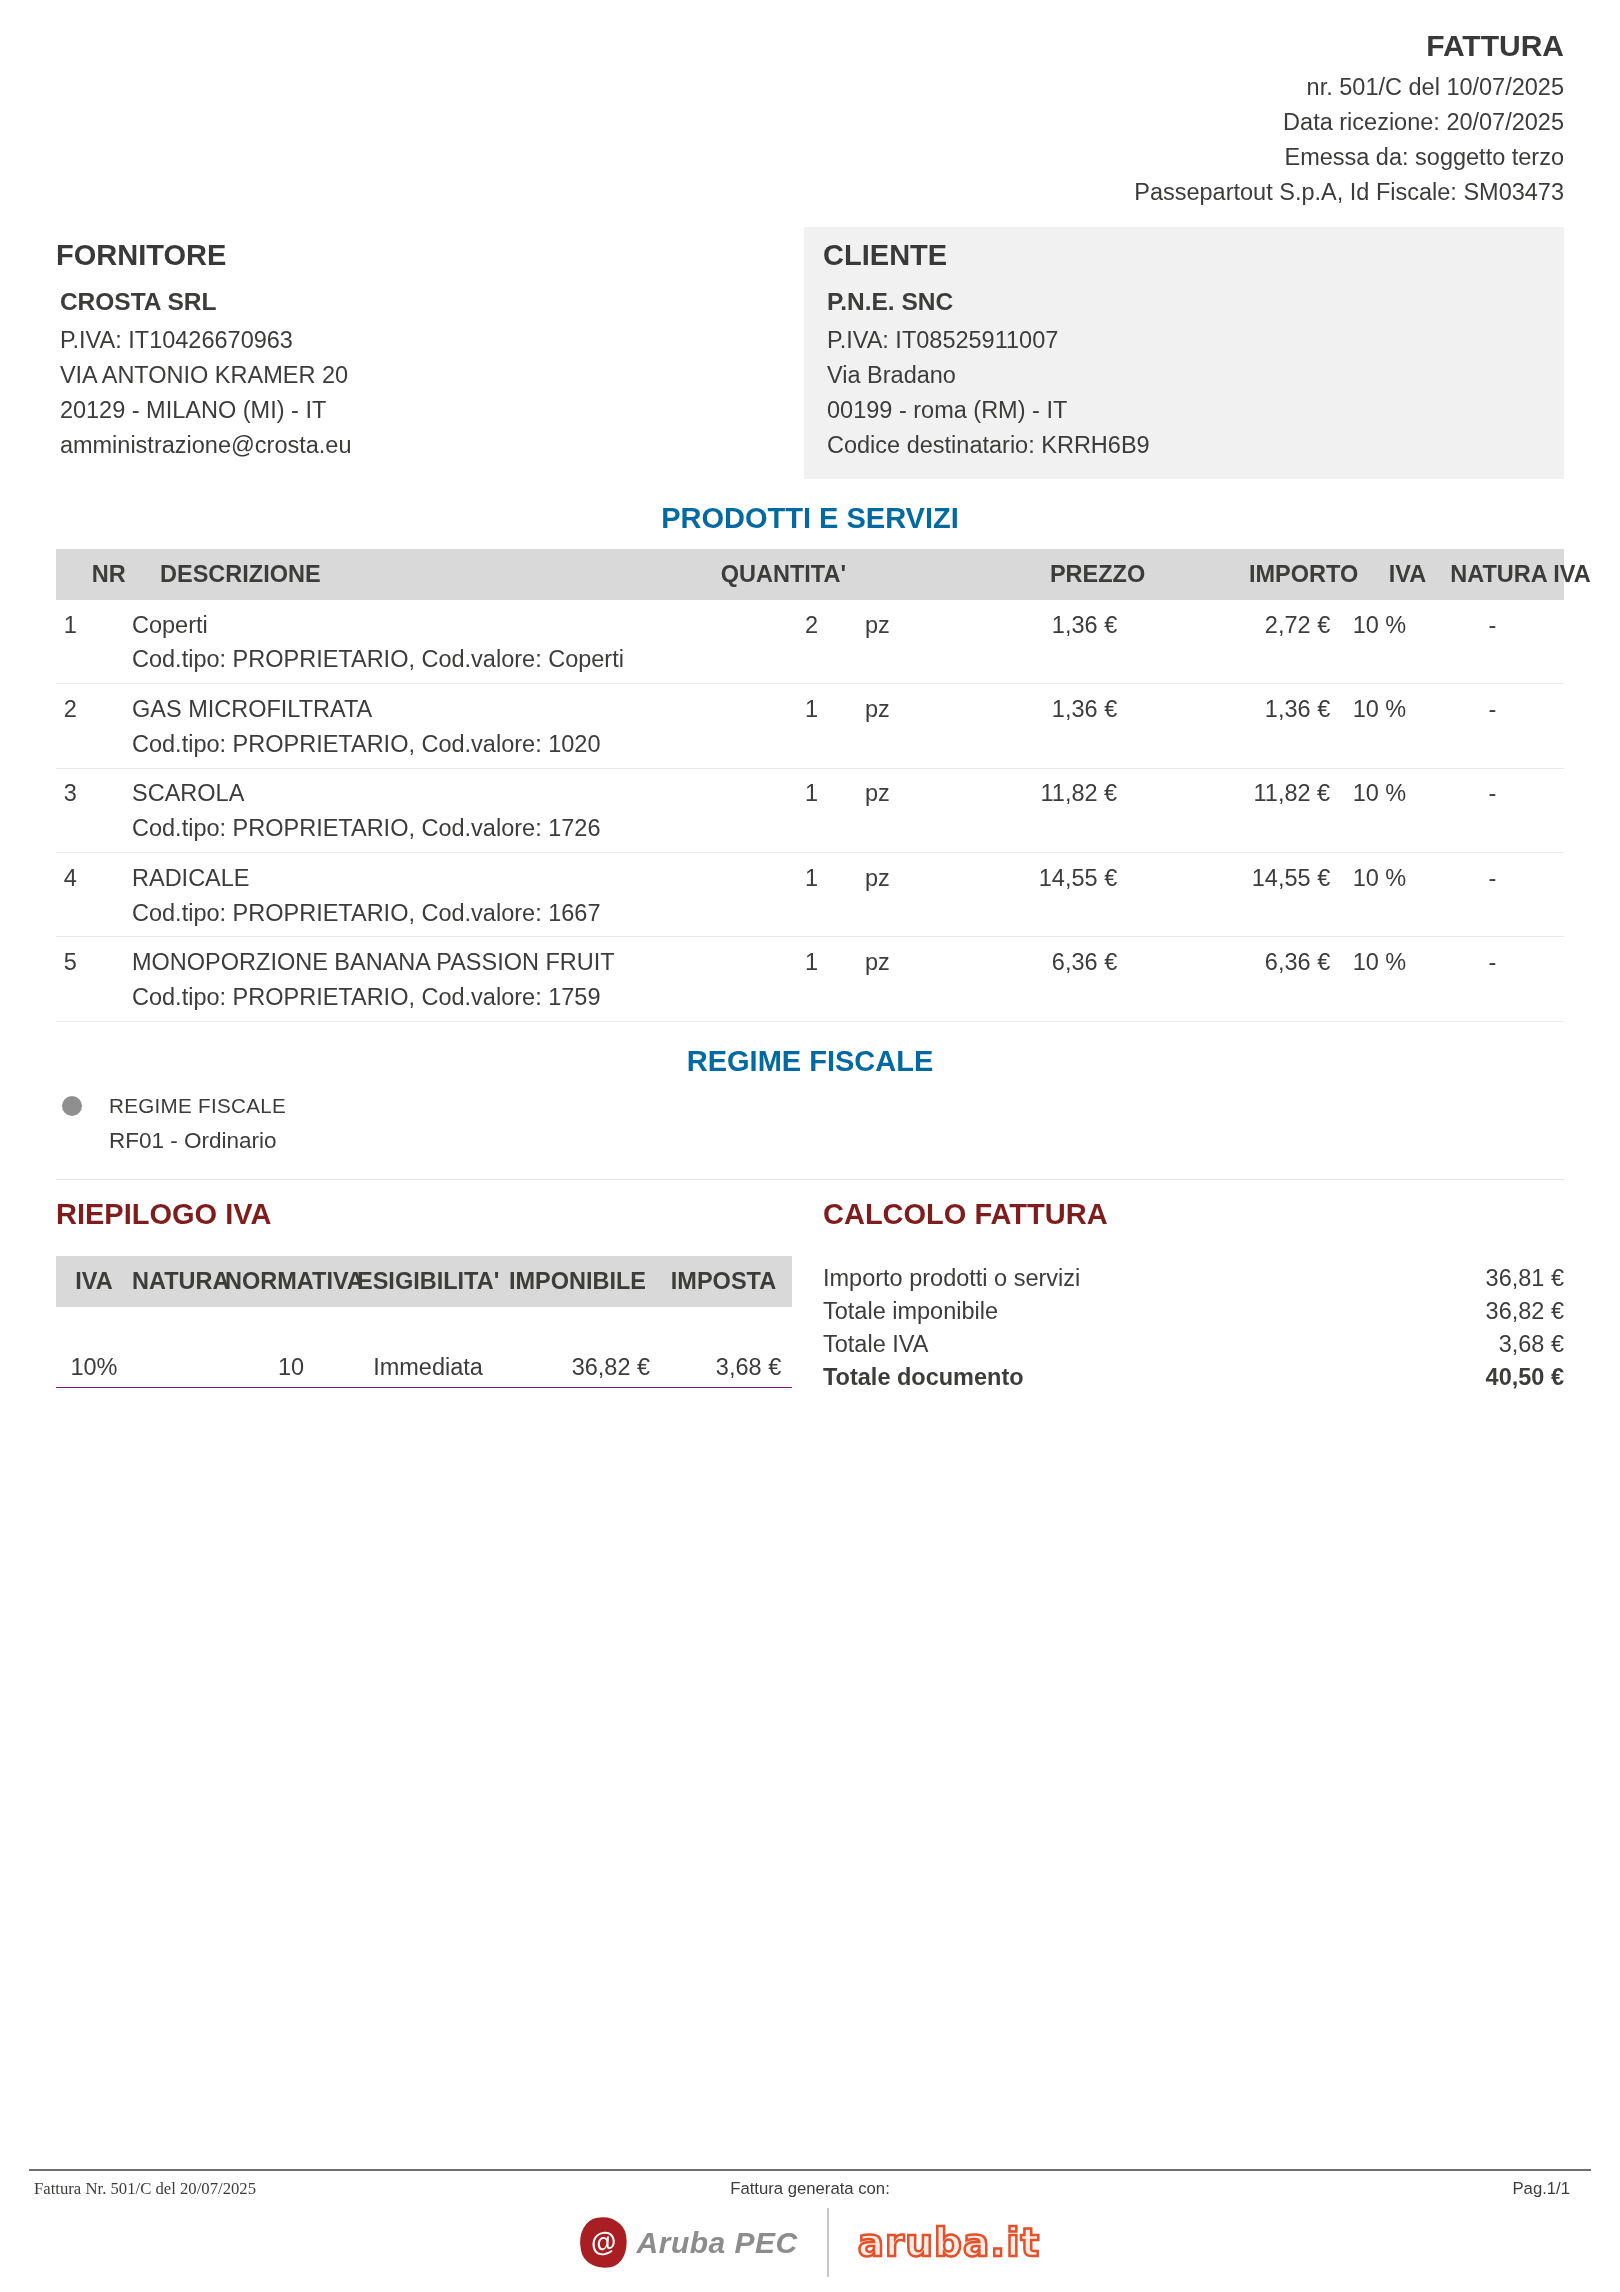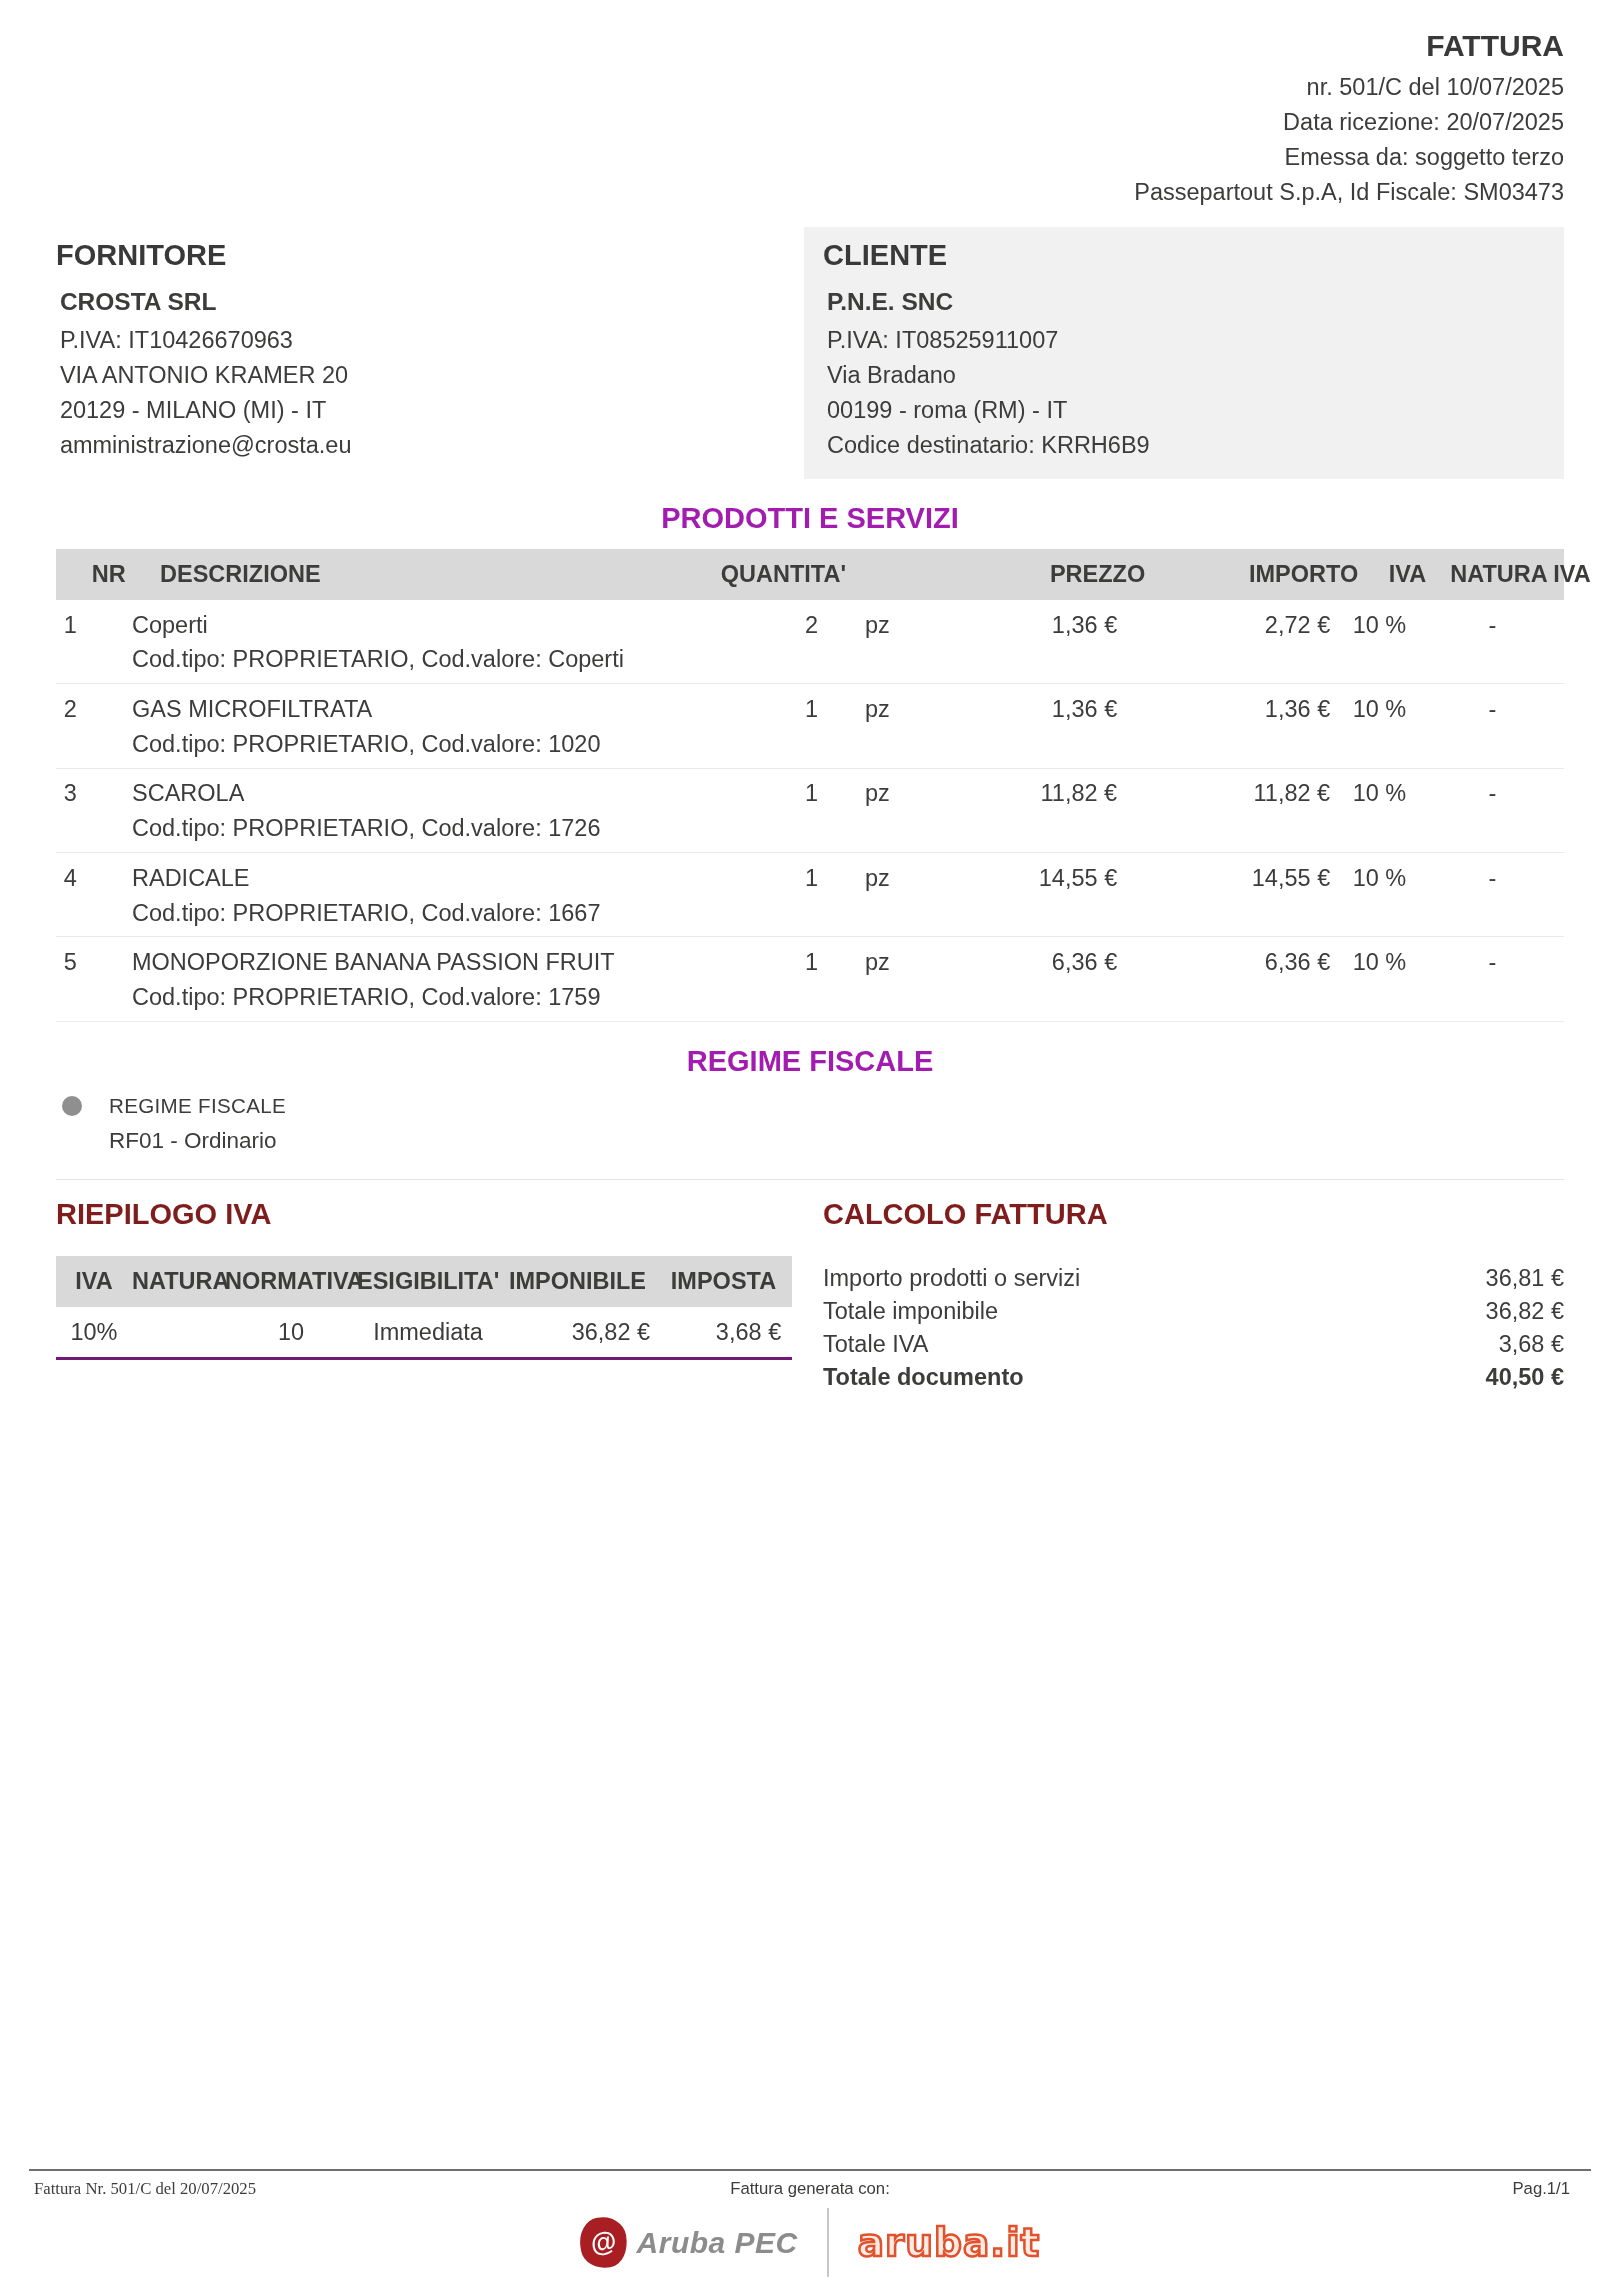--- a/index.html
+++ b/index.html
@@ -15,21 +15,21 @@
   .doc-line { font-size:23.5px; line-height:35px; }
   
   .parties { display:flex; padding:0 56px; margin-top:17.6px; }
   .party-supplier { width:691px; padding-top:11.8px; }
   .party-customer { width:761px; margin-left:57px; background:#f1f1f1; padding:11.8px 19.6px 15.7px; }
   .party-heading { font-size:29px; font-weight:bold; color:#39393a; margin-bottom:11.8px; }
   .party-body { padding-left:3.9px; }
   .party-name { font-size:24.5px; font-weight:bold; line-height:35px; margin-bottom:3.9px; }
   .party-line { font-size:23.5px; line-height:35px; }
   
-  .section-title { text-align:center; font-size:29px; font-weight:bold; color:#a21caf; }
+  .section-title { text-align:center; font-size:29px; font-weight:bold; color:#0369a1; }
   .products-title { margin:23.5px 0 13.7px; }
   
   .ptable { margin:0 56px; }
   .pt-grid { display:grid; grid-template-columns:76px 537px 149px 98px 211px 211px 83px 143px; align-items:center; }
   .pt-head { background:#d9d9d9; height:51px; font-weight:bold; font-size:23.5px;padding-left:28px; }
   .c-nr { padding-left:7.8px; }
   .c-qty { text-align:right; }
   .c-unit { padding-left:47px; }
   .c-price { text-align:right; padding-right:9.8px; }
   .c-amount { text-align:right; padding-right:7.8px; }
@@ -46,21 +46,21 @@
   .soft-rule { border:none; border-top:1px solid #e4e4e4; margin:25.5px 56px 0; }
   
   .bottom { display:flex; padding:0 56px; margin-top:9.8px; }
   .col-left { width:736px; }
   .col-right { width:741px; margin-left:31px; }
   .col-title { font-size:29px; font-weight:bold; color:#7f1d1d; margin-top:7.8px; }
   .vtable { margin-top:25.5px; }
   .vt-grid { display:grid; grid-template-columns:76px 93px 132px 142px 157px 135px; align-items:center; }
   .vt-head { background:#d9d9d9; height:51px; font-weight:bold; font-size:23.5px; }
   .vt-head > div, .v-center { text-align:center; }
-  .vt-row { height:53px; border-bottom:3px solid #701a75; font-size:23.5px; }
+  .vt-row { height:41px; border-bottom:1px solid #701a75; font-size:23.5px;margin-top:40px; }
   .v-right { text-align:right; padding-right:5.9px; }
   .v-right-pad { text-align:right; padding-right:9.8px; }
   .trows { margin-top:31px; }
   .t-row { display:flex; justify-content:space-between; font-size:23.5px; line-height:33px; }
   .t-row.bold { font-weight:bold; }
   
   .page-footer { position:absolute; left:0; bottom:0; width:100%; }
   .footnote { text-align:center; font-size:18.6px; color:#3c3c3b; }
   .footer-rule { height:2px; background:#6f6f6f; margin:11.8px 29px 0; }
   .footer-bar { position:relative; margin:7.8px 34px 0; height:21.6px; font-size:16.7px; }

